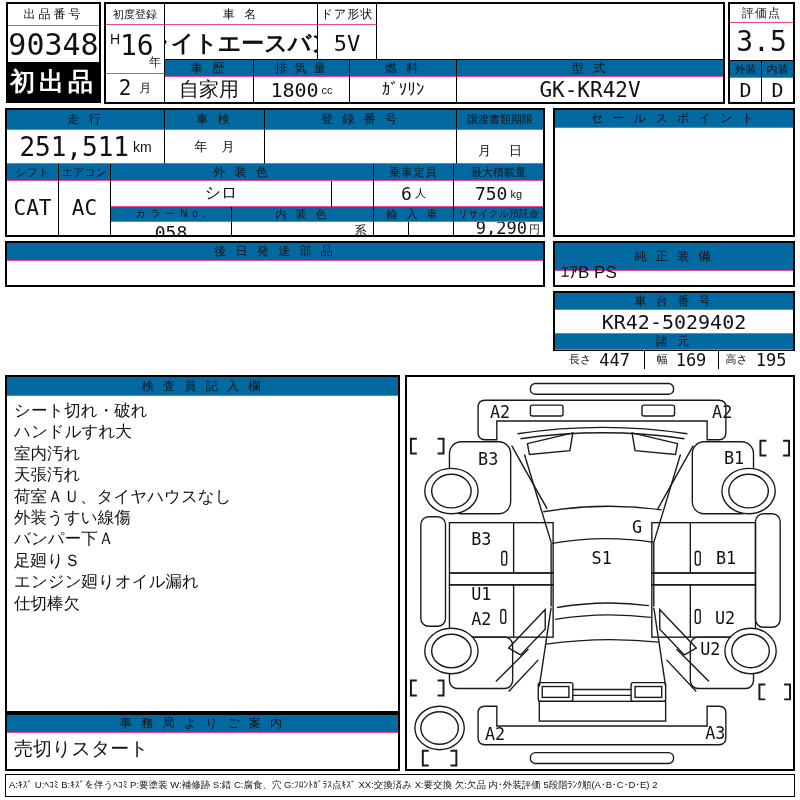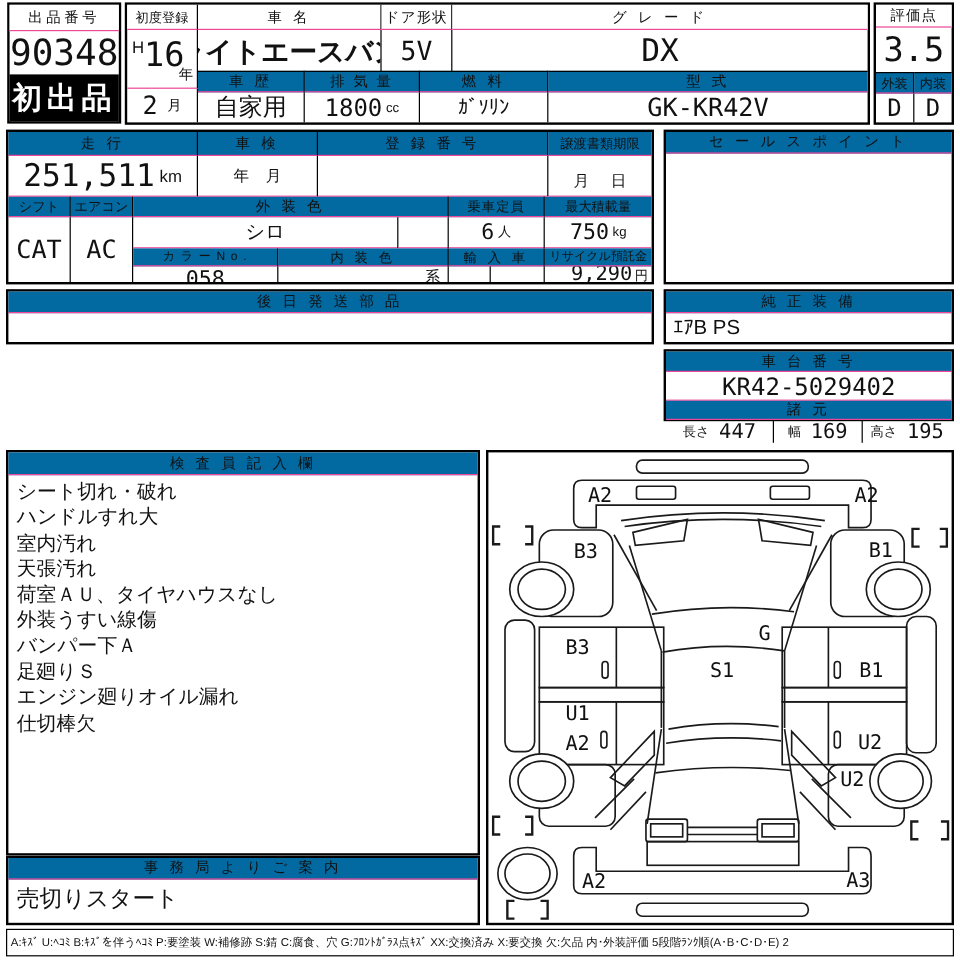--- a/index.html
+++ b/index.html
@@ -28,35 +28,33 @@
     <div class="cell whdr bb" style="left:0;top:0;width:91px;height:22px;">出品番号</div>
     <div class="cell mono" style="left:0;top:22px;width:91px;height:36px;font-size:30px;">90348</div>
     <div class="cell blackbadge" style="left:0;top:58px;width:91px;height:39px;">初出品</div>
   </div>
 
   <div class="box" style="left:104px;top:2px;width:621px;height:102px;">
 
     <div class="cell whdr br bb" style="left:0;top:0;width:59px;height:21px;font-size:11px;letter-spacing:0;">初度登録</div>
     <div class="cell whdr br bb" style="left:59px;top:0;width:153px;height:21px;">車 名</div>
     <div class="cell whdr br bb" style="left:212px;top:0;width:59px;height:21px;font-size:12px;letter-spacing:1px;">ドア形状</div>
-    <div class="cell whdr bb" style="left:271px;top:0;width:346px;height:21px;">グ レ ー ド</div>
 
     <div class="cell br bb" style="left:0;top:21px;width:59px;height:49px;">
       <span style="position:absolute;left:4px;top:6px;font-size:14px;">H</span>
       <span class="mono" style="position:absolute;left:14px;top:4px;font-size:28px;">16</span>
       <span style="position:absolute;right:3px;bottom:2px;font-size:12px;">年</span>
     </div>
     <div class="cell br" style="left:0;top:70px;width:59px;height:28px;">
       <span class="mono" style="font-size:21px;">2</span>
       <span style="font-size:12px;margin-left:8px;">月</span>
     </div>
 
     <div class="cell br" style="left:59px;top:21px;width:153px;height:36px;font-size:23px;font-weight:600;white-space:nowrap;">ライトエースバン</div>
     <div class="cell br mono" style="left:212px;top:21px;width:59px;height:36px;font-size:22px;">5V</div>
-    <div class="cell mono" style="left:271px;top:21px;width:346px;height:36px;font-size:26px;">DX</div>
 
     <div class="cell hdr bt bb br" style="left:59px;top:55px;width:89px;height:18px;">車 歴</div>
     <div class="cell hdr bt bb br" style="left:148px;top:55px;width:96px;height:18px;letter-spacing:2px;">排 気 量</div>
     <div class="cell hdr bt bb br" style="left:244px;top:55px;width:107px;height:18px;">燃 料</div>
     <div class="cell hdr bt bb" style="left:351px;top:55px;width:266px;height:18px;">型 式</div>
 
     <div class="cell br" style="left:59px;top:73px;width:89px;height:25px;font-size:20px;">自家用</div>
     <div class="cell br" style="left:148px;top:73px;width:96px;height:25px;">
       <span class="mono" style="font-size:20px;">1800</span>
       <span class="unit">cc</span>
@@ -133,21 +131,21 @@
     <div class="cell hdr bb" style="left:0;top:0;width:238px;height:18px;">セ ー ル ス ポ イ ン ト</div>
     <div class="cell left" style="left:0;top:18px;width:238px;height:107px;padding:4px;"></div>
   </div>
 
   <div class="box" style="left:5px;top:241px;width:540px;height:46px;">
     <div class="cell hdr bb" style="left:0;top:0;width:536px;height:18px;">後 日 発 送 部 品</div>
     <div class="cell left" style="left:0;top:18px;width:536px;height:24px;padding:0 5px;"></div>
   </div>
 
   <div class="box" style="left:553px;top:241px;width:242px;height:46px;">
-    <div class="cell hdr bb" style="left:0;top:0;width:238px;height:18px;">純 正 装 備</div>
+    <div class="cell hdr bb" style="left:0;top:0;width:238px;height:28px;">純 正 装 備</div>
     <div class="cell left" style="left:0;top:18px;width:238px;height:24px;padding:0 6px;font-size:17px;">ｴｱB PS</div>
   </div>
 
 
   <div class="box" style="left:553px;top:291px;width:242px;height:60px;">
     <div class="cell hdr bb" style="left:0;top:0;width:238px;height:17px;">車 台 番 号</div>
     <div class="cell mono bb" style="left:0;top:17px;width:238px;height:24px;font-size:20px;">KR42-5029402</div>
     <div class="cell hdr bb" style="left:0;top:41px;width:238px;height:16px;">諸 元</div>
     <div class="cell br" style="left:0;top:57px;width:90px;height:19px;">
       <span style="font-size:11px;margin-right:8px;">長さ</span>

